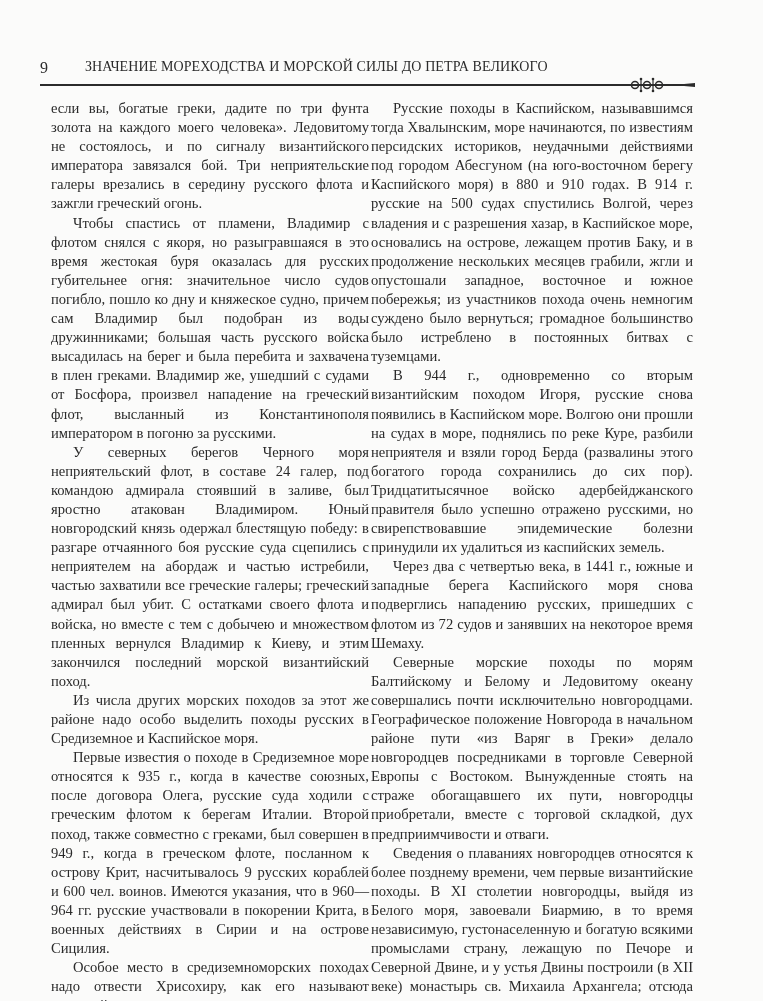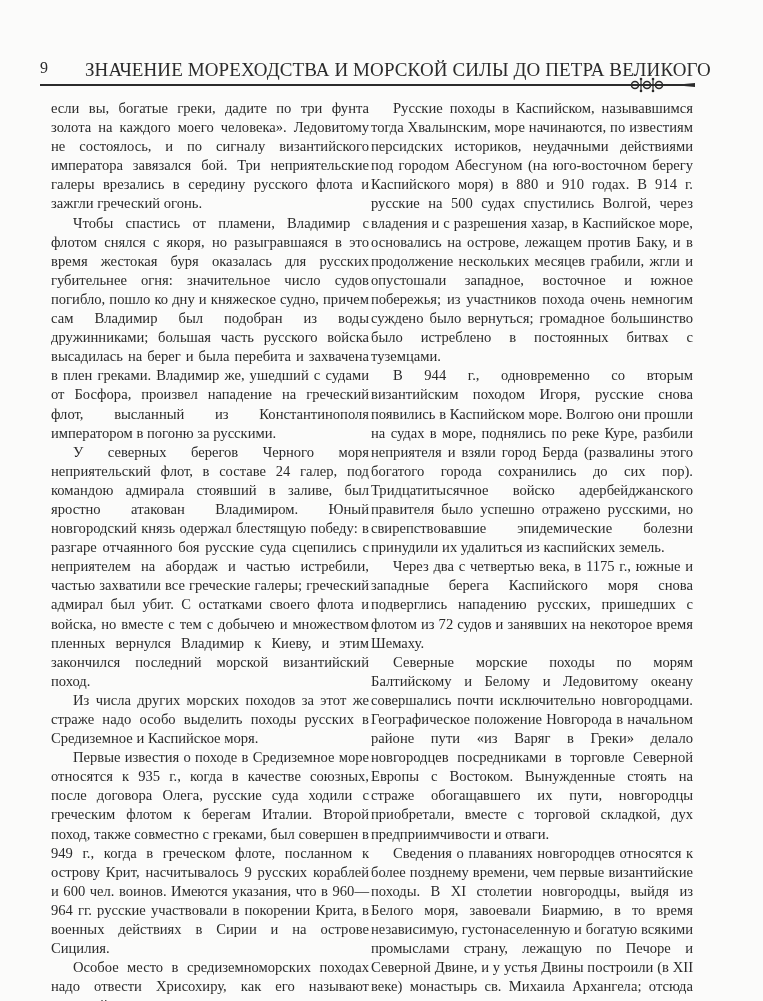--- a/index.html
+++ b/index.html
@@ -10,21 +10,21 @@
     color: #2a2a2a;
     position: relative;
   }
   .header {
     position: absolute; left: 40px; top: 56px; width: 680px; height: 30px;
   }
   .page-number {
     position: absolute; left: 0; top: 3px; font-size: 16px; color: #2b2b2b;
   }
   .running-title {
-    position: absolute; left: 45px; top: 3px; font-size: 19px; letter-spacing: 0.1px; color: #2b2b2b;
+    position: absolute; left: 45px; top: 3px; font-size: 14px; letter-spacing: 0.1px; color: #2b2b2b;
   }
   .rule {
     position: absolute; left: 0; top: 28px; width: 600px; height: 2px; background: #2b2b2b;
   }
   .ornament {
     position: absolute; left: 585px; top: 19px; width: 70px; height: 18px;
   }
   .col {
     position: absolute; top: 99px; width: 318px;
     font-size: 14.6px; line-height: 19.1px; text-align: justify;
@@ -53,26 +53,26 @@
     <circle cx="28" cy="4" r="1.3" fill="#2b2b2b"></circle>
     <circle cx="16" cy="16" r="1.3" fill="#2b2b2b"></circle>
     <circle cx="28" cy="16" r="1.3" fill="#2b2b2b"></circle>
   </svg>
 </div>
 
 <div class="col col-left">
   <p class="noindent">если вы, богатые греки, дадите по три фунта золота на каждого моего человека». Ледовитому не состоялось, и по сигналу византийского императора завязался бой. Три неприятельские галеры врезались в середину русского флота и зажгли греческий огонь.</p>
   <p>Чтобы спастись от пламени, Владимир с флотом снялся с якоря, но разыгравшаяся в это время жестокая буря оказалась для русских губительнее огня: значительное число судов погибло, пошло ко дну и княжеское судно, причем сам Владимир был подобран из воды дружинниками; большая часть русского войска высадилась на берег и была перебита и захвачена в плен греками. Владимир же, ушедший с судами от Босфора, произвел нападение на греческий флот, высланный из Константинополя императором в погоню за русскими.</p>
   <p>У северных берегов Черного моря неприятельский флот, в составе 24 галер, под командою адмирала стоявший в заливе, был яростно атакован Владимиром. Юный новгородский князь одержал блестящую победу: в разгаре отчаянного боя русские суда сцепились с неприятелем на абордаж и частью истребили, частью захватили все греческие галеры; греческий адмирал был убит. С остатками своего флота и войска, но вместе с тем с добычею и множеством пленных вернулся Владимир к Киеву, и этим закончился последний морской византийский поход.</p>
-  <p>Из числа других морских походов за этот же страже надо особо выделить походы русских в Средиземное и Каспийское моря.</p>
+  <p>Из числа других морских походов за этот же районе надо особо выделить походы русских в Средиземное и Каспийское моря.</p>
   <p>Первые известия о походе в Средиземное море относятся к 935 г., когда в качестве союзных, после договора Олега, русские суда ходили с греческим флотом к берегам Италии. Второй поход, также совместно с греками, был совершен в 949 г., когда в греческом флоте, посланном к острову Крит, насчитывалось 9 русских кораблей и 600 чел. воинов. Имеются указания, что в 960—964 гг. русские участвовали в покорении Крита, в военных действиях в Сирии и на острове Сицилия.</p>
   <p>Особое место в средиземноморских походах надо отвести Хрисохиру, как его называют византийские историки,— смелому и предприимчивому русскому мореходцу, пришедшему морем с отрядом в 800 чел. после кончины св. Владимира в Константинополь. Выставив предлогом своего прихода желание вступить на византийскую службу, Хрисохир, называвший себя родственником кн. Владимира, прорвался через Дарданеллы, разбил у города Абидоса отряд греческих судов и вышел в Архипелаг.</p>
 
 </div>
 
 <div class="col col-right">
   <p>Русские походы в Каспийском, называвшимся тогда Хвалынским, море начинаются, по известиям персидских историков, неудачными действиями под городом Абесгуном (на юго-восточном берегу Каспийского моря) в 880 и 910 годах. В 914 г. русские на 500 судах спустились Волгой, через владения и с разрешения хазар, в Каспийское море, основались на острове, лежащем против Баку, и в продолжение нескольких месяцев грабили, жгли и опустошали западное, восточное и южное побережья; из участников похода очень немногим суждено было вернуться; громадное большинство было истреблено в постоянных битвах с туземцами.</p>
   <p>В 944 г., одновременно со вторым византийским походом Игоря, русские снова появились в Каспийском море. Волгою они прошли на судах в море, поднялись по реке Куре, разбили неприятеля и взяли город Берда (развалины этого богатого города сохранились до сих пор). Тридцатитысячное войско адербейджанского правителя было успешно отражено русскими, но свирепствовавшие эпидемические болезни принудили их удалиться из каспийских земель.</p>
-  <p>Через два с четвертью века, в 1175 г., южные и западные берега Каспийского моря снова подверглись нападению русских, пришедших с флотом из 72 судов и занявших на некоторое время Шемаху.</p>
+  <p>Через два с четвертью века, в 1441 г., южные и западные берега Каспийского моря снова подверглись нападению русских, пришедших с флотом из 72 судов и занявших на некоторое время Шемаху.</p>
   <p>Северные морские походы по морям Балтийскому и Белому и Ледовитому океану совершались почти исключительно новгородцами. Географическое положение Новгорода в начальном районе пути «из Варяг в Греки» делало новгородцев посредниками в торговле Северной Европы с Востоком. Вынужденные стоять на страже обогащавшего их пути, новгородцы приобретали, вместе с торговой складкой, дух предприимчивости и отваги.</p>
   <p>Сведения о плаваниях новгородцев относятся к более позднему времени, чем первые византийские походы. В XI столетии новгородцы, выйдя из Белого моря, завоевали Биармию, в то время независимую, густонаселенную и богатую всякими промыслами страну, лежащую по Печоре и Северной Двине, и у устья Двины построили (в XII веке) монастырь св. Михаила Архангела; отсюда они совершали плавания для промыслов и торговли на Новую Землю, в Карское море, к рр. Обь и Енисей.</p>
 
 </div>
 
 </body></html>

